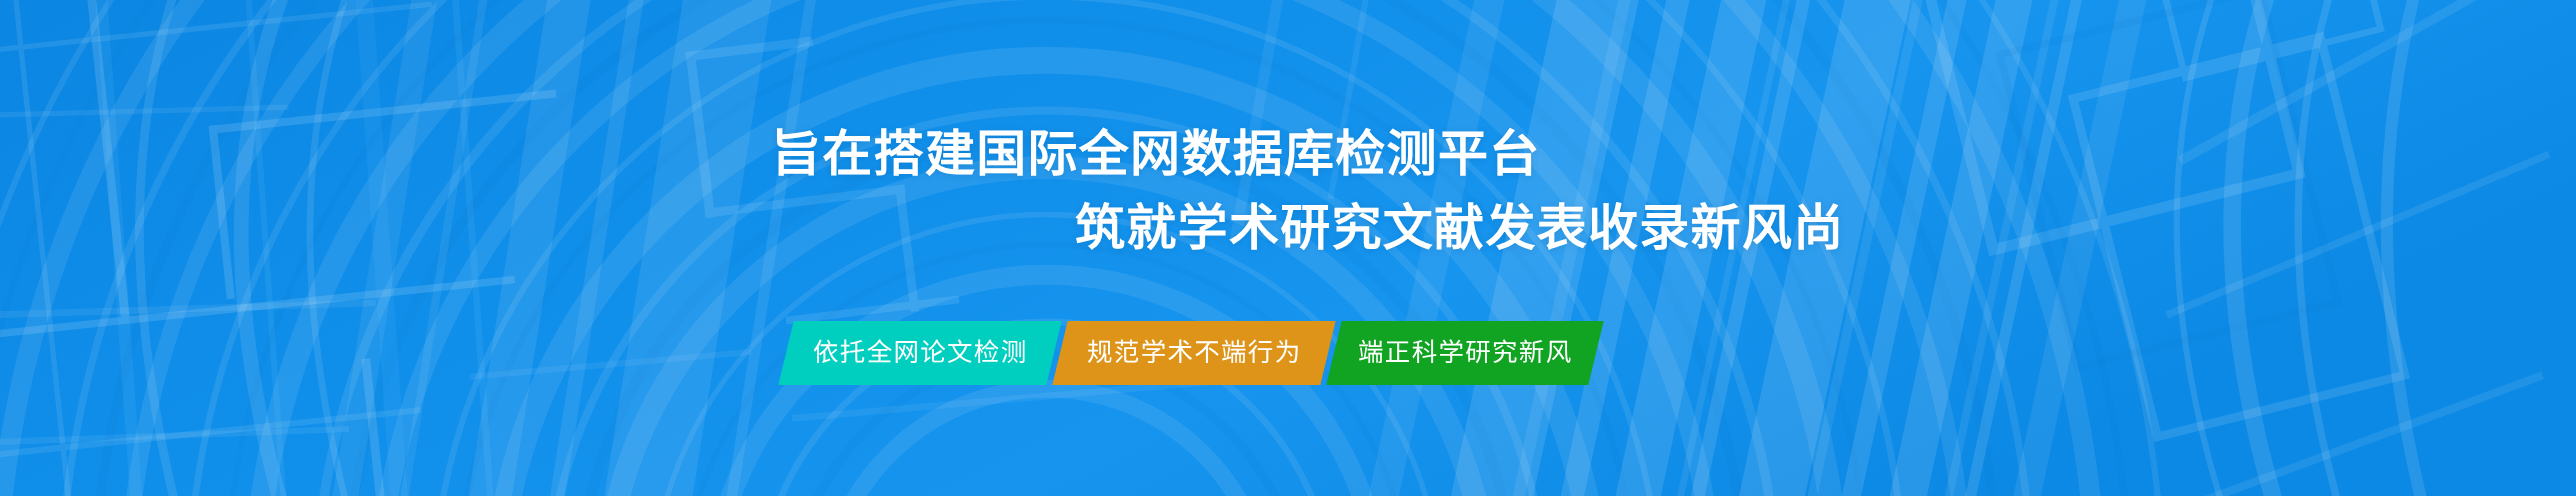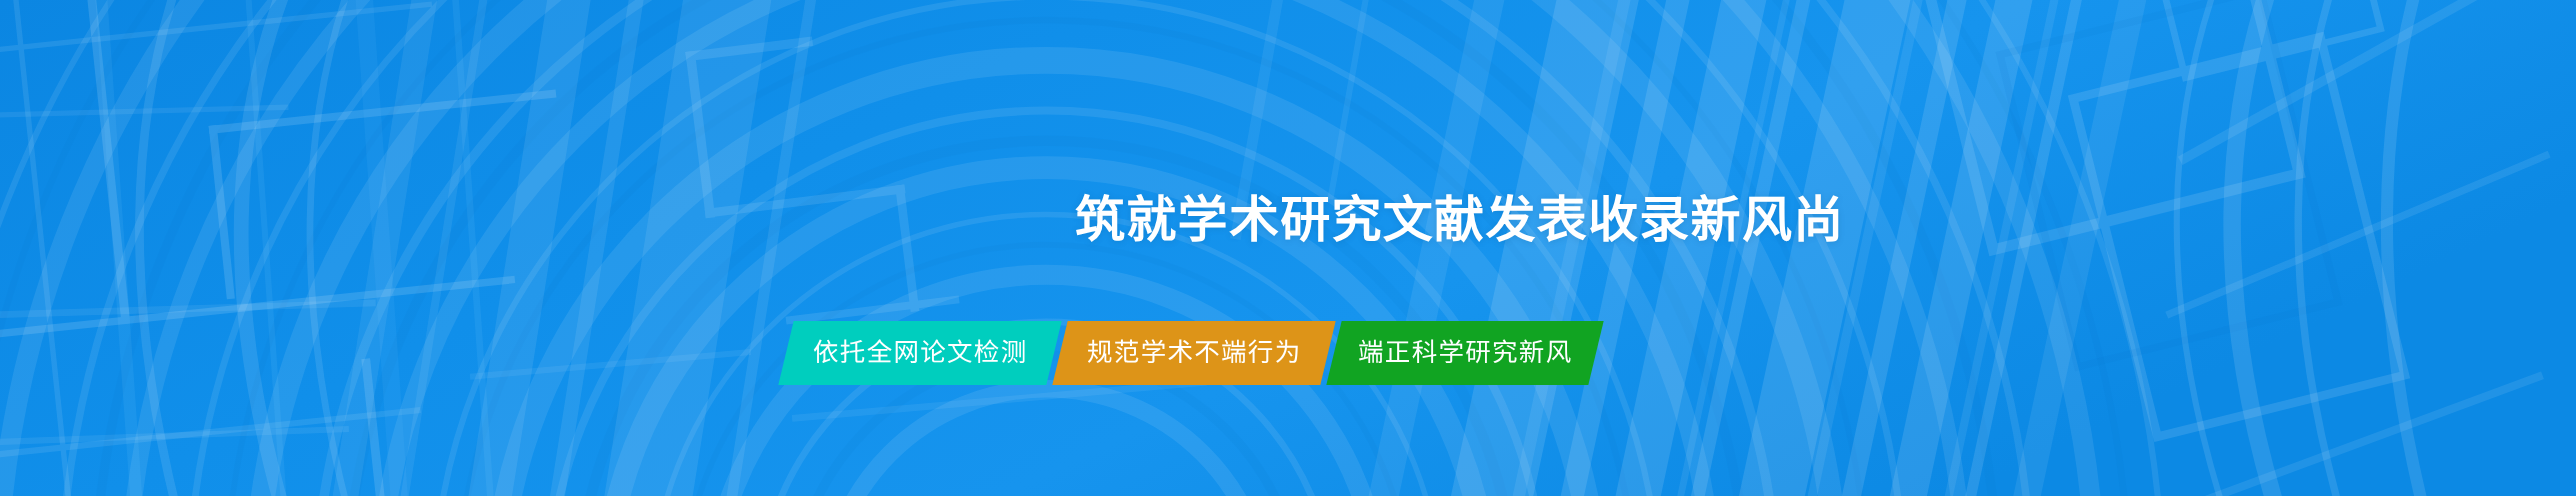--- a/index.html
+++ b/index.html
@@ -36,21 +36,21 @@
     text-shadow:0 1.3px 6.7px rgba(4,70,124,.18);
   }
   .headline-1{
     left:771px;
     top:122px;
     font-size:50px;
     line-height:64px;
   }
   .headline-2{
     left:1075px;
-    top:188px;
+    top:196px;
     font-size:50px;
     line-height:64px;
   }
 
   
   .tag-strip{
     position:absolute;
     left:786px;
     top:321px;
     height:64px;
@@ -232,20 +232,21 @@
 
         <g opacity="0.07" fill="#ffffff">
           <rect x="1870" y="-60" width="16" height="420" transform="rotate(10 1878 150)"></rect>
           <rect x="2010" y="-60" width="9" height="360" transform="rotate(10 2014 120)"></rect>
         </g>
       </g>
     </svg>
   </div>
 
   <div class="copy">
+    <div class="headline headline-1">旨在搭建国际全网数据库检测平台</div>
     <div class="headline headline-2">筑就学术研究文献发表收录新风尚</div>
   </div>
 
   <div class="tag-strip">
 
     <div class="tag tag-0" style="background: rgb(0, 206, 190);">
       <span class="tag-label">依托全网论文检测</span>
     </div>
 
     <div class="tag tag-1" style="background: rgb(221, 148, 24);">

